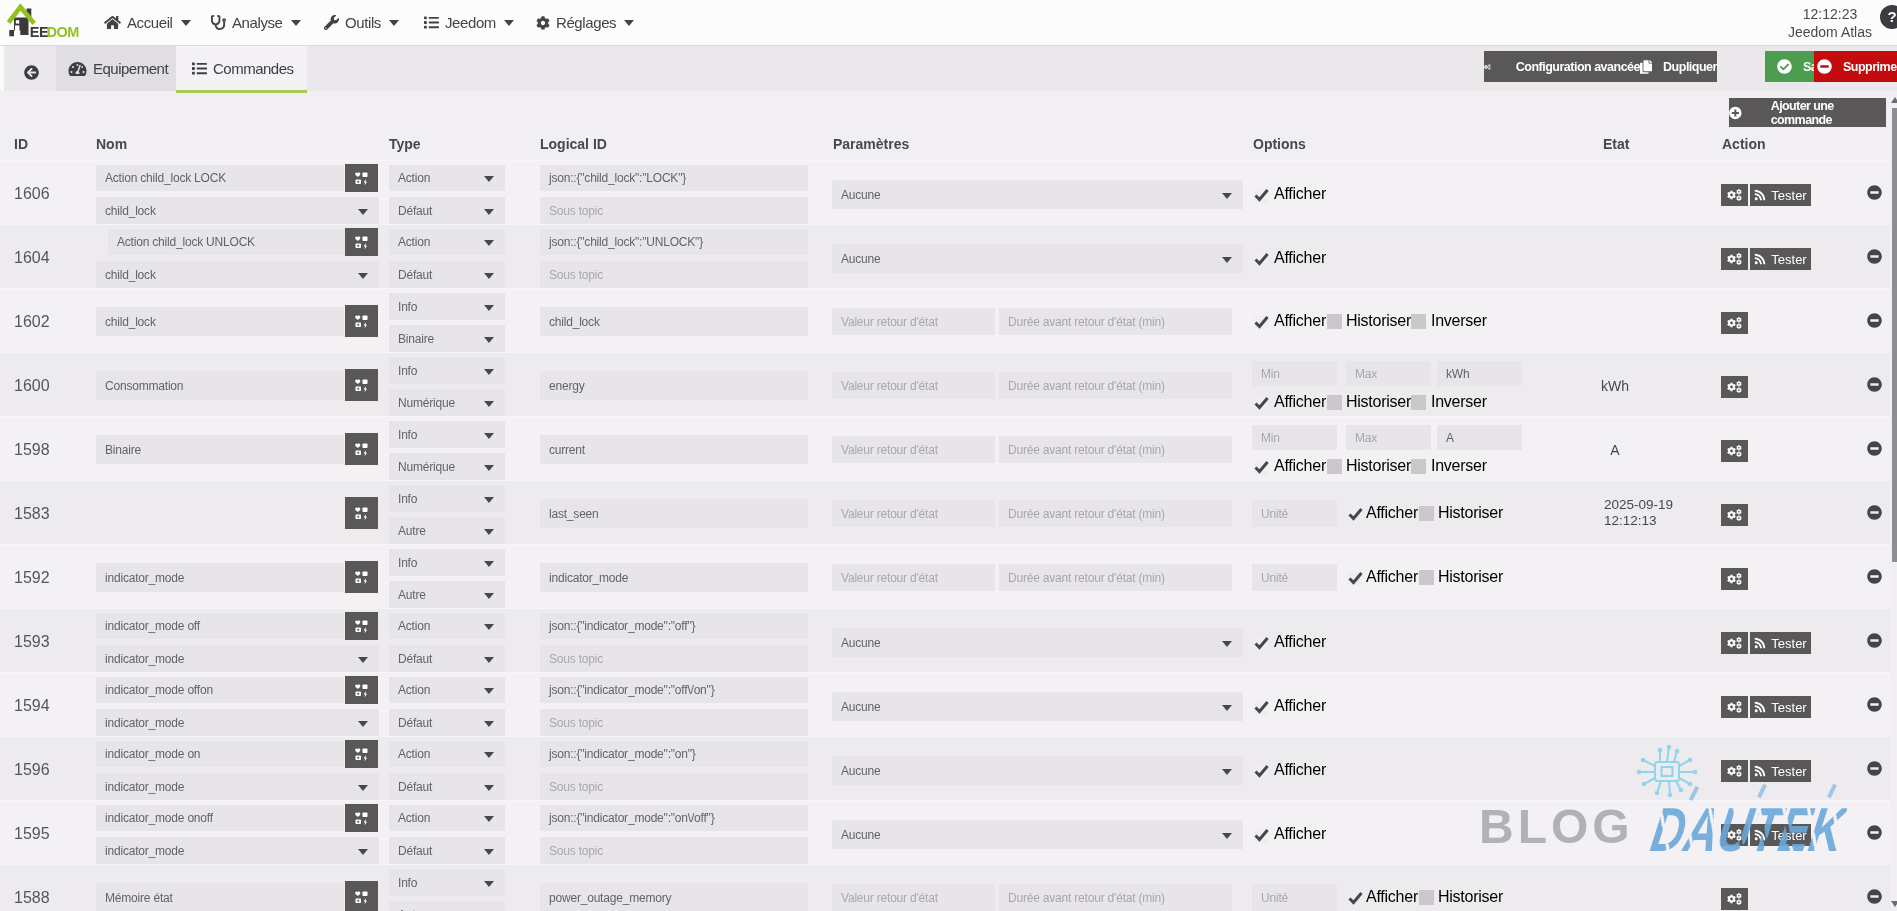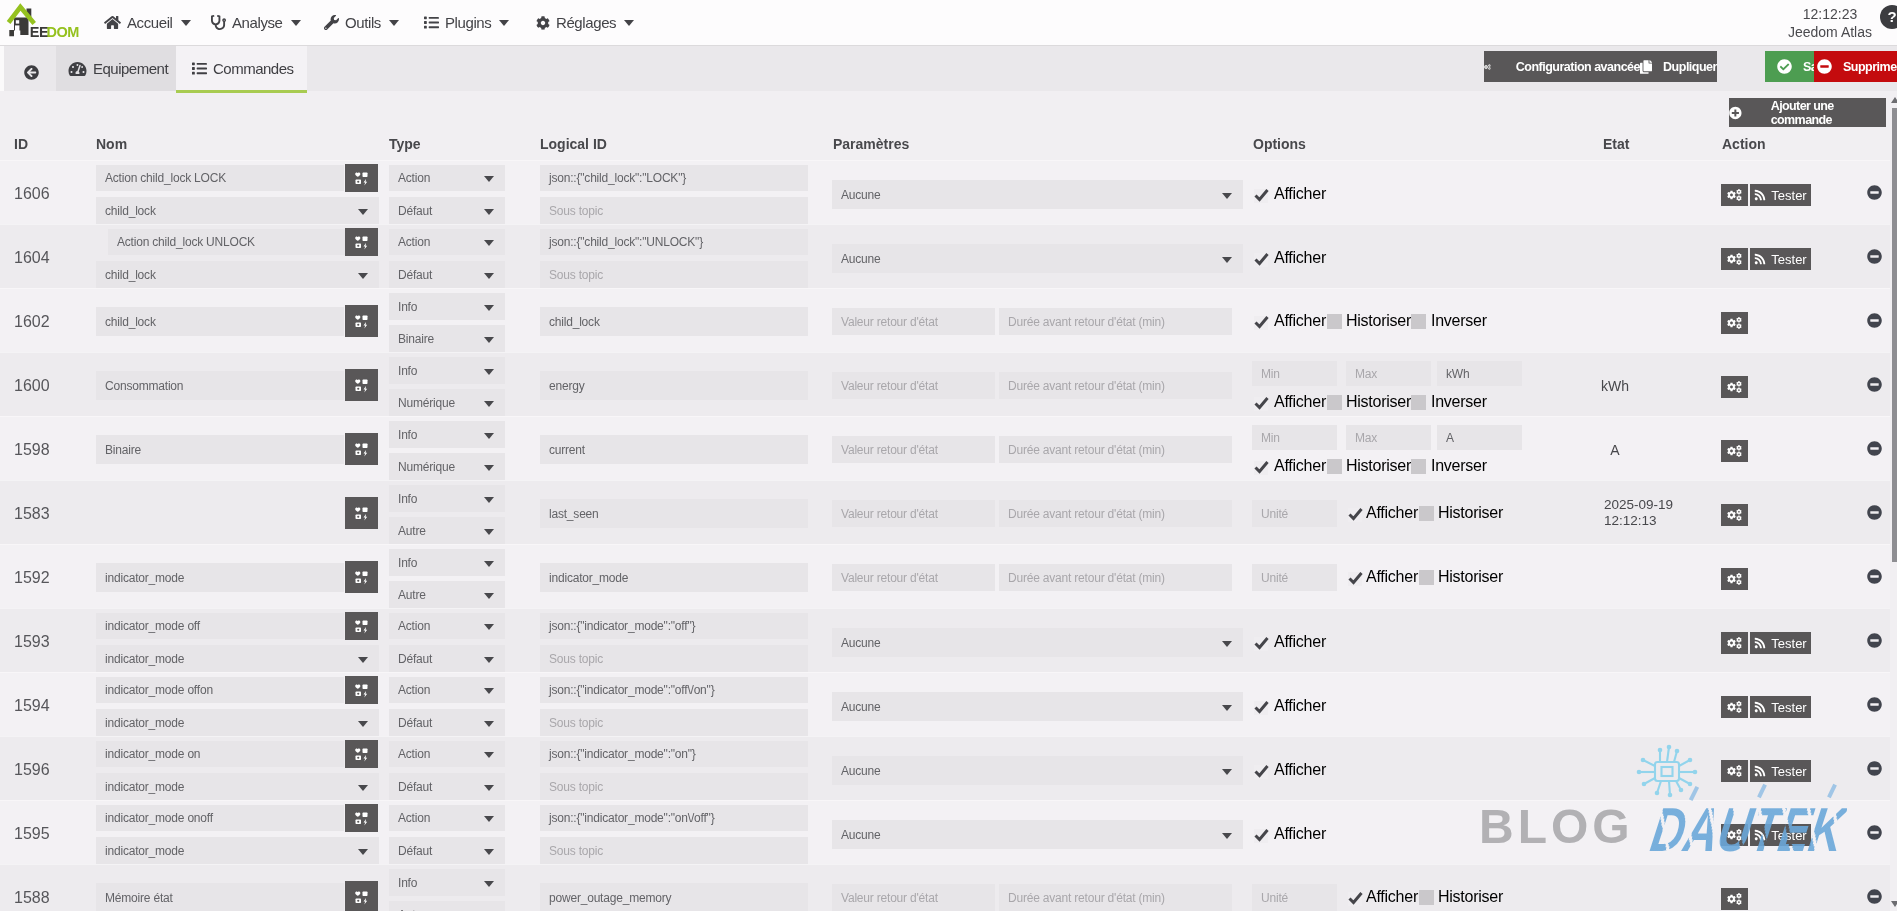--- a/index.html
+++ b/index.html
@@ -89,21 +89,21 @@
       <svg width="15" height="15" viewBox="0 0 512 512">
         <path fill="#434347" d="M507.73 109.1c-2.24-9.03-13.54-12.09-20.12-5.51l-74.36 74.36-67.88-11.31-11.31-67.88 74.36-74.36c6.62-6.62 3.43-17.9-5.66-20.16-47.38-11.74-99.55.91-136.58 37.93-39.64 39.64-50.55 97.1-34.05 147.2L18.74 402.76c-24.99 24.99-24.99 65.51 0 90.5 24.99 24.99 65.51 24.99 90.5 0l213.21-213.21c50.12 16.71 107.47 5.68 147.37-34.22 37.07-37.07 49.7-89.32 37.91-136.73zM64 472c-13.25 0-24-10.75-24-24 0-13.26 10.75-24 24-24s24 10.74 24 24c0 13.25-10.75 24-24 24z"></path>
       </svg>
       <span>Outils</span>
       <span class="car" style="margin-left:8px"></span>
     </div>
     <div class="menu" style="left:424px">
       <svg width="15" height="15" viewBox="0 0 512 512">
         <path fill="#434347" d="M80 368H16a16 16 0 0 0-16 16v64a16 16 0 0 0 16 16h64a16 16 0 0 0 16-16v-64a16 16 0 0 0-16-16zm0-320H16A16 16 0 0 0 0 64v64a16 16 0 0 0 16 16h64a16 16 0 0 0 16-16V64a16 16 0 0 0-16-16zm0 160H16a16 16 0 0 0-16 16v64a16 16 0 0 0 16 16h64a16 16 0 0 0 16-16v-64a16 16 0 0 0-16-16zm416 176H176a16 16 0 0 0-16 16v32a16 16 0 0 0 16 16h320a16 16 0 0 0 16-16v-32a16 16 0 0 0-16-16zm0-320H176a16 16 0 0 0-16 16v32a16 16 0 0 0 16 16h320a16 16 0 0 0 16-16V96a16 16 0 0 0-16-16zm0 160H176a16 16 0 0 0-16 16v32a16 16 0 0 0 16 16h320a16 16 0 0 0 16-16v-32a16 16 0 0 0-16-16z"></path>
       </svg>
-      <span>Plugins</span>
+      <span>Jeedom</span>
       <span class="car" style="margin-left:8px"></span>
     </div>
     <div class="menu" style="left:536px">
       <svg width="14" height="14" viewBox="0 0 512 512">
         <path fill="#434347" d="M487.4 315.7l-42.6-24.6c4.3-23.2 4.3-47 0-70.2l42.6-24.6c4.9-2.8 7.1-8.6 5.5-14-11.1-35.6-30-67.8-54.7-94.6-3.8-4.1-10-5.1-14.8-2.3L380.8 110c-17.9-15.4-38.5-27.3-60.8-35.1V25.8c0-5.6-3.9-10.5-9.4-11.7-36.7-8.2-74.3-7.8-109.2 0-5.5 1.2-9.4 6.1-9.4 11.7V75c-22.2 7.9-42.8 19.8-60.8 35.1L88.7 85.5c-4.9-2.8-11-1.9-14.8 2.3-24.7 26.7-43.6 58.9-54.7 94.6-1.7 5.4.6 11.2 5.5 14L67.3 221c-4.3 23.2-4.3 47 0 70.2l-42.6 24.6c-4.9 2.8-7.1 8.6-5.5 14 11.1 35.6 30 67.8 54.7 94.6 3.8 4.1 10 5.1 14.8 2.3l42.6-24.6c17.9 15.4 38.5 27.3 60.8 35.1v49.2c0 5.6 3.9 10.5 9.4 11.7 36.7 8.2 74.3 7.8 109.2 0 5.5-1.2 9.4-6.1 9.4-11.7v-49.2c22.2-7.9 42.8-19.8 60.8-35.1l42.6 24.6c4.9 2.8 11 1.9 14.8-2.3 24.7-26.7 43.6-58.9 54.7-94.6 1.7-5.4-.6-11.2-5.5-14zM256 336c-44.1 0-80-35.9-80-80s35.9-80 80-80 80 35.9 80 80-35.9 80-80 80z"></path>
       </svg>
       <span>Réglages</span>
       <span class="car" style="margin-left:8px"></span>
     </div>
 <div class="navright">

